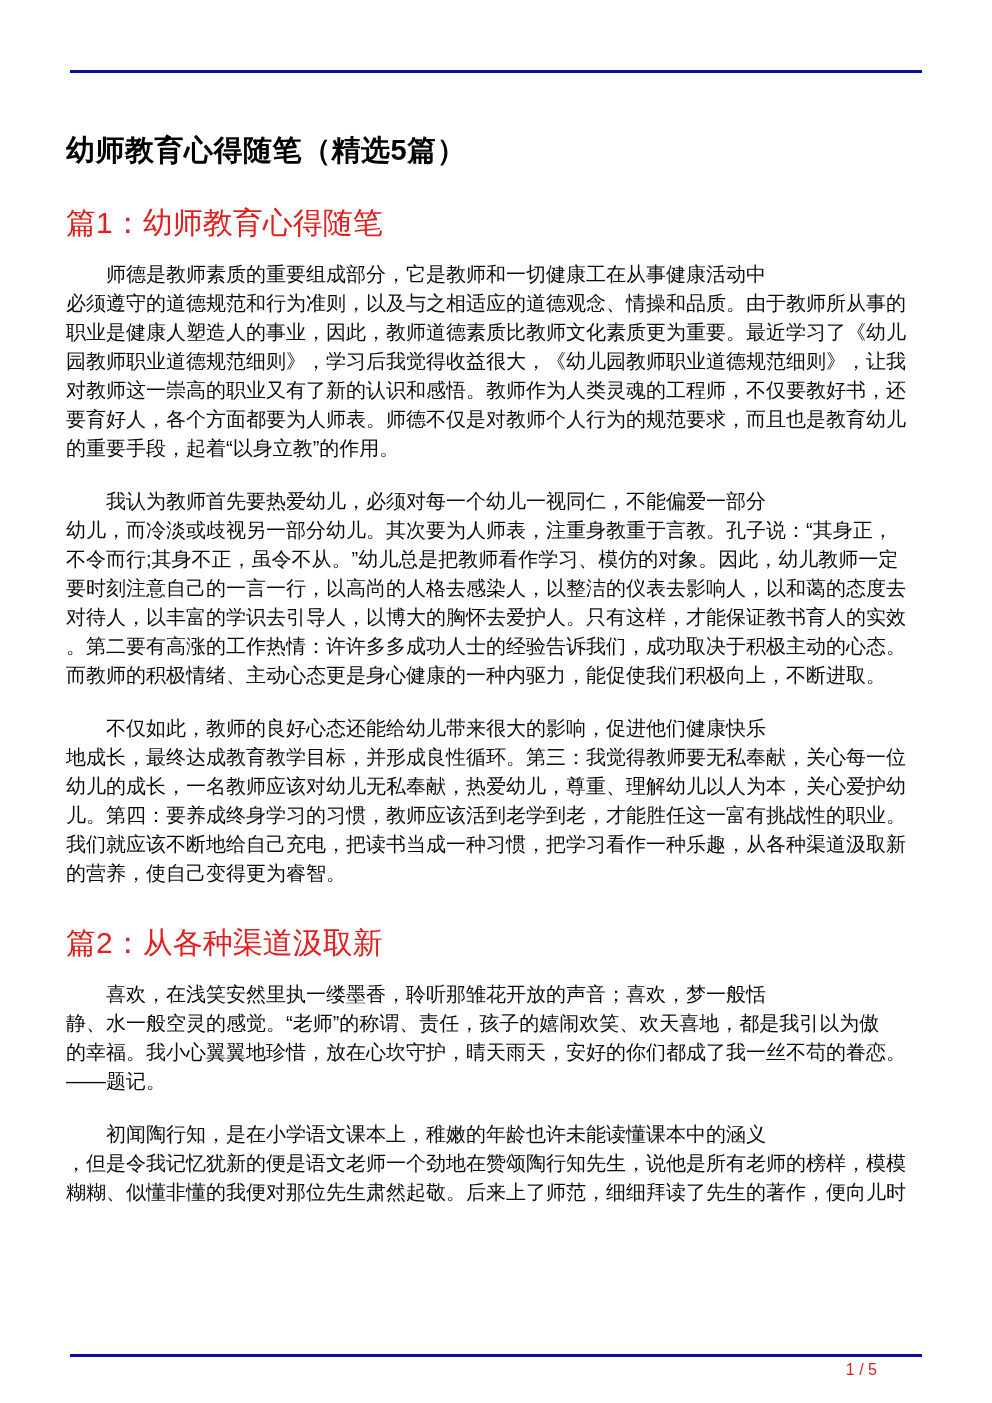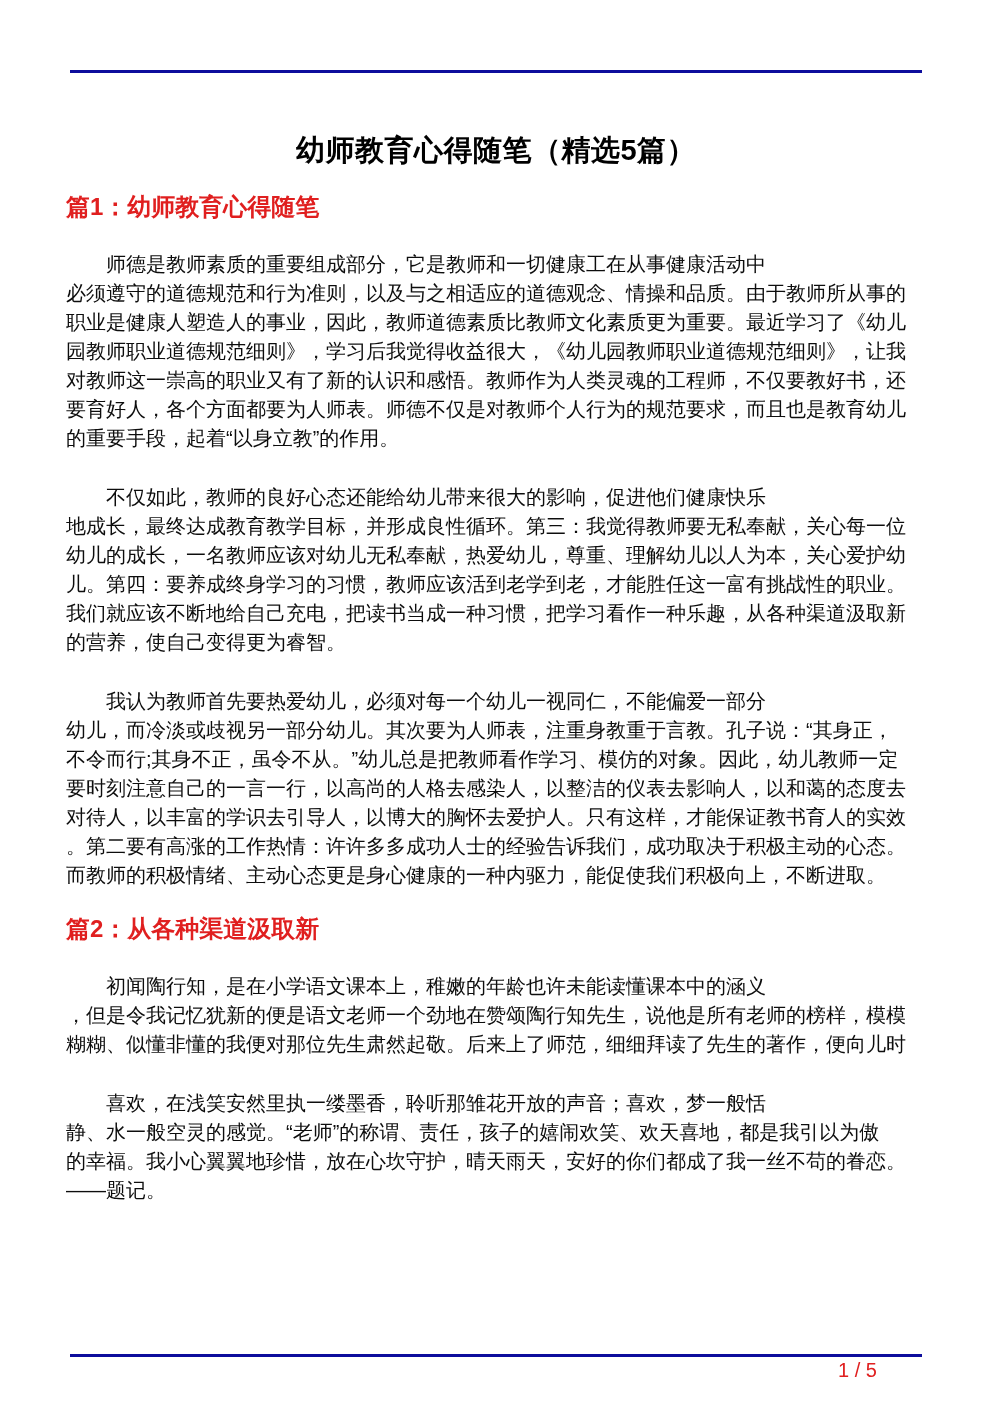--- a/index.html
+++ b/index.html
@@ -20,47 +20,46 @@
     background: var(--rule-blue, #0d0d9c);
   }
   .rule.top { top: 70px; }
   .rule.bottom { top: 1354px; }
   .content {
     position: absolute;
     left: 66px; top: 0; width: 860px;
   }
   .doc-title {
     margin-top: 132px;
-    text-align: center;
     font-size: 29px;
     line-height: 36px;
     font-weight: bold;
     color: #000000;
     letter-spacing: 0.5px;
   }
   .section-heading {
-    margin-top: 26px;
-    font-size: 24px;
+    margin-top: 42px;
+    font-size: 30px;
     line-height: 26px;
-    font-weight: bold;
+    font-weight: normal;
     color: var(--heading-red, #e01f1f);
   }
   .para {
-    margin-top: 30px;
+    margin-top: 24px;
     font-size: 20px;
     line-height: 29px;
     color: var(--ink, #0d0d0d);
     white-space: pre;
     letter-spacing: 0;
   }
   .page-number {
     position: absolute;
     top: 1357px;
     right: 115px;
-    font-size: 20px;
+    font-size: 16px;
     line-height: 26px;
     color: var(--pagenum-red, #e02020);
     font-weight: normal;
   }
 </style>
 </head>
 <body>
 
 <div class="page">
 
@@ -74,45 +73,45 @@
 
     <p class="para">　　师德是教师素质的重要组成部分，它是教师和一切健康工在从事健康活动中
 必须遵守的道德规范和行为准则，以及与之相适应的道德观念、情操和品质。由于教师所从事的
 职业是健康人塑造人的事业，因此，教师道德素质比教师文化素质更为重要。最近学习了《幼儿
 园教师职业道德规范细则》，学习后我觉得收益很大，《幼儿园教师职业道德规范细则》，让我
 对教师这一崇高的职业又有了新的认识和感悟。教师作为人类灵魂的工程师，不仅要教好书，还
 要育好人，各个方面都要为人师表。师德不仅是对教师个人行为的规范要求，而且也是教育幼儿
 的重要手段，起着“以身立教”的作用。</p>
 
 
-    <p class="para">　　不仅如此，教师的良好心态还能给幼儿带来很大的影响，促进他们健康快乐
-地成长，最终达成教育教学目标，并形成良性循环。第三：我觉得教师要无私奉献，关心每一位
-幼儿的成长，一名教师应该对幼儿无私奉献，热爱幼儿，尊重、理解幼儿以人为本，关心爱护幼
-儿。第四：要养成终身学习的习惯，教师应该活到老学到老，才能胜任这一富有挑战性的职业。
-我们就应该不断地给自己充电，把读书当成一种习惯，把学习看作一种乐趣，从各种渠道汲取新
-的营养，使自己变得更为睿智。</p>
-
     <p class="para">　　我认为教师首先要热爱幼儿，必须对每一个幼儿一视同仁，不能偏爱一部分
 幼儿，而冷淡或歧视另一部分幼儿。其次要为人师表，注重身教重于言教。孔子说：“其身正，
 不令而行;其身不正，虽令不从。”幼儿总是把教师看作学习、模仿的对象。因此，幼儿教师一定
 要时刻注意自己的一言一行，以高尚的人格去感染人，以整洁的仪表去影响人，以和蔼的态度去
 对待人，以丰富的学识去引导人，以博大的胸怀去爱护人。只有这样，才能保证教书育人的实效
 。第二要有高涨的工作热情：许许多多成功人士的经验告诉我们，成功取决于积极主动的心态。
 而教师的积极情绪、主动心态更是身心健康的一种内驱力，能促使我们积极向上，不断进取。</p>
 
+    <p class="para">　　不仅如此，教师的良好心态还能给幼儿带来很大的影响，促进他们健康快乐
+地成长，最终达成教育教学目标，并形成良性循环。第三：我觉得教师要无私奉献，关心每一位
+幼儿的成长，一名教师应该对幼儿无私奉献，热爱幼儿，尊重、理解幼儿以人为本，关心爱护幼
+儿。第四：要养成终身学习的习惯，教师应该活到老学到老，才能胜任这一富有挑战性的职业。
+我们就应该不断地给自己充电，把读书当成一种习惯，把学习看作一种乐趣，从各种渠道汲取新
+的营养，使自己变得更为睿智。</p>
+
     <h2 class="section-heading">篇2：从各种渠道汲取新</h2>
-
-    <p class="para">　　初闻陶行知，是在小学语文课本上，稚嫩的年龄也许未能读懂课本中的涵义
-，但是令我记忆犹新的便是语文老师一个劲地在赞颂陶行知先生，说他是所有老师的榜样，模模
-糊糊、似懂非懂的我便对那位先生肃然起敬。后来上了师范，细细拜读了先生的著作，便向儿时</p>
 
     <p class="para">　　喜欢，在浅笑安然里执一缕墨香，聆听那雏花开放的声音；喜欢，梦一般恬
 静、水一般空灵的感觉。“老师”的称谓、责任，孩子的嬉闹欢笑、欢天喜地，都是我引以为傲
 的幸福。我小心翼翼地珍惜，放在心坎守护，晴天雨天，安好的你们都成了我一丝不苟的眷恋。
 ——题记。</p>
+
+    <p class="para">　　初闻陶行知，是在小学语文课本上，稚嫩的年龄也许未能读懂课本中的涵义
+，但是令我记忆犹新的便是语文老师一个劲地在赞颂陶行知先生，说他是所有老师的榜样，模模
+糊糊、似懂非懂的我便对那位先生肃然起敬。后来上了师范，细细拜读了先生的著作，便向儿时</p>
 
   </div>
 
   <div class="rule bottom"></div>
 
   <div class="page-number">1 / 5</div>
 
 </div>
 
 </body></html>

